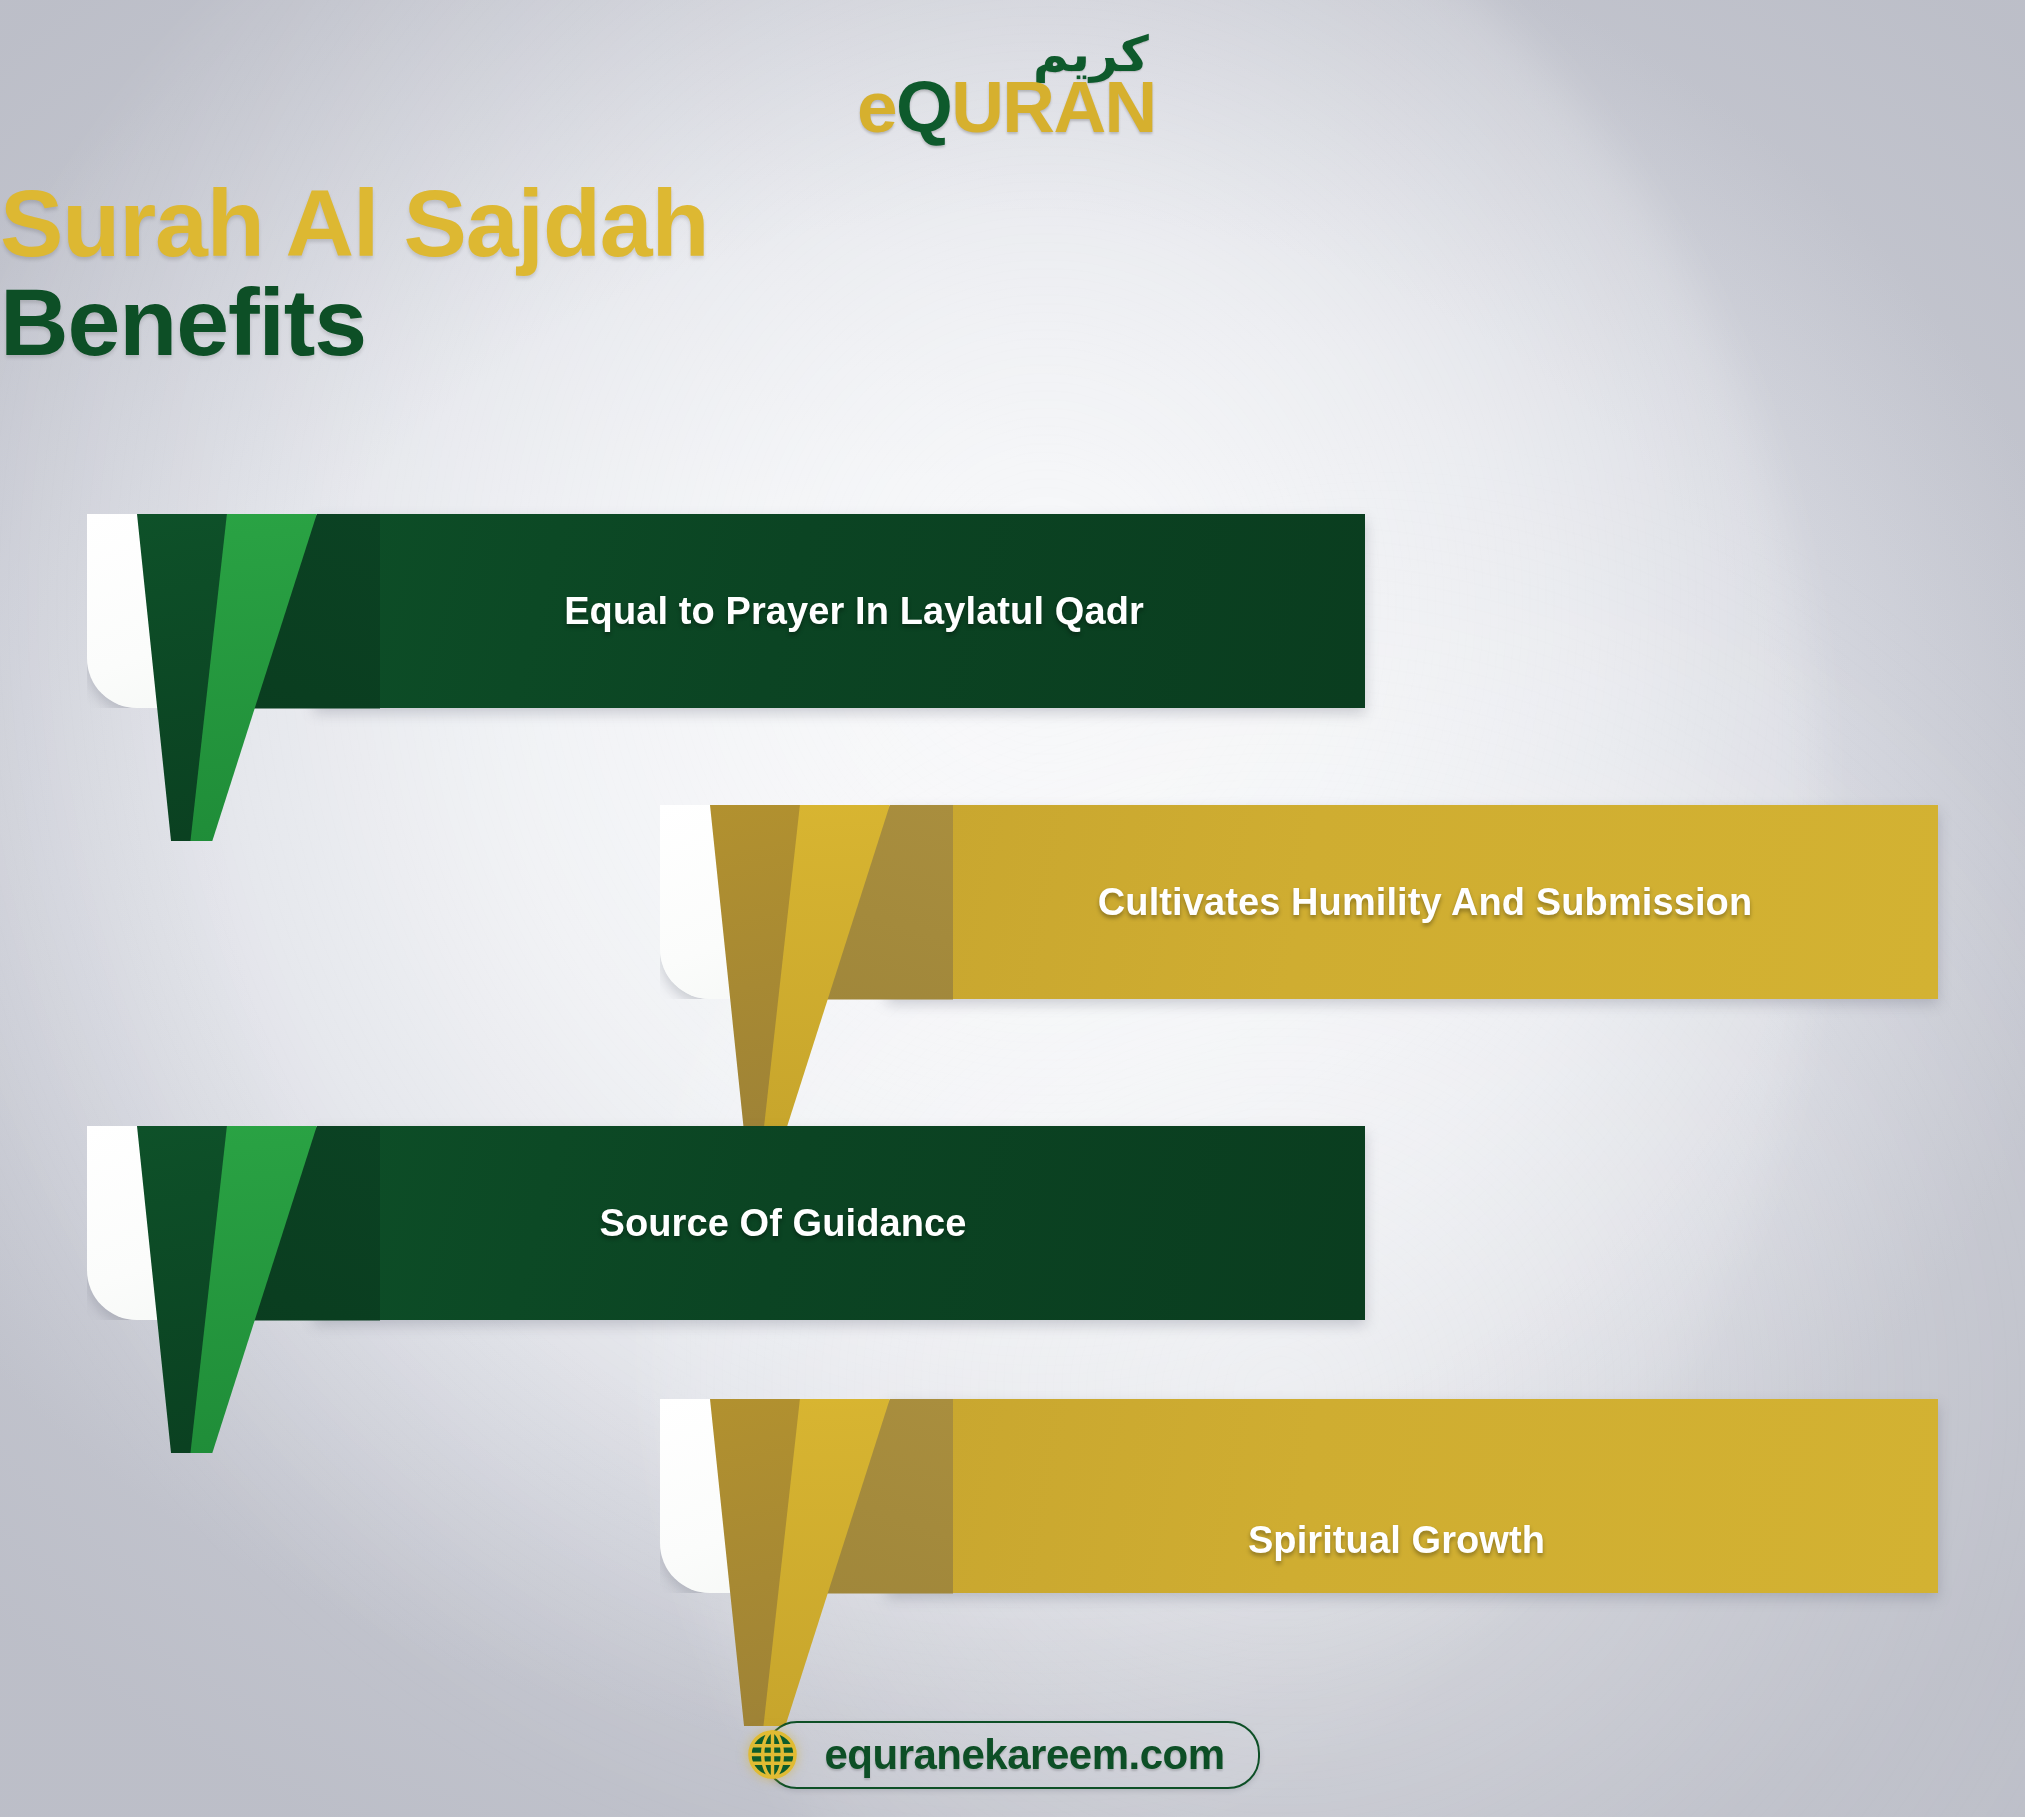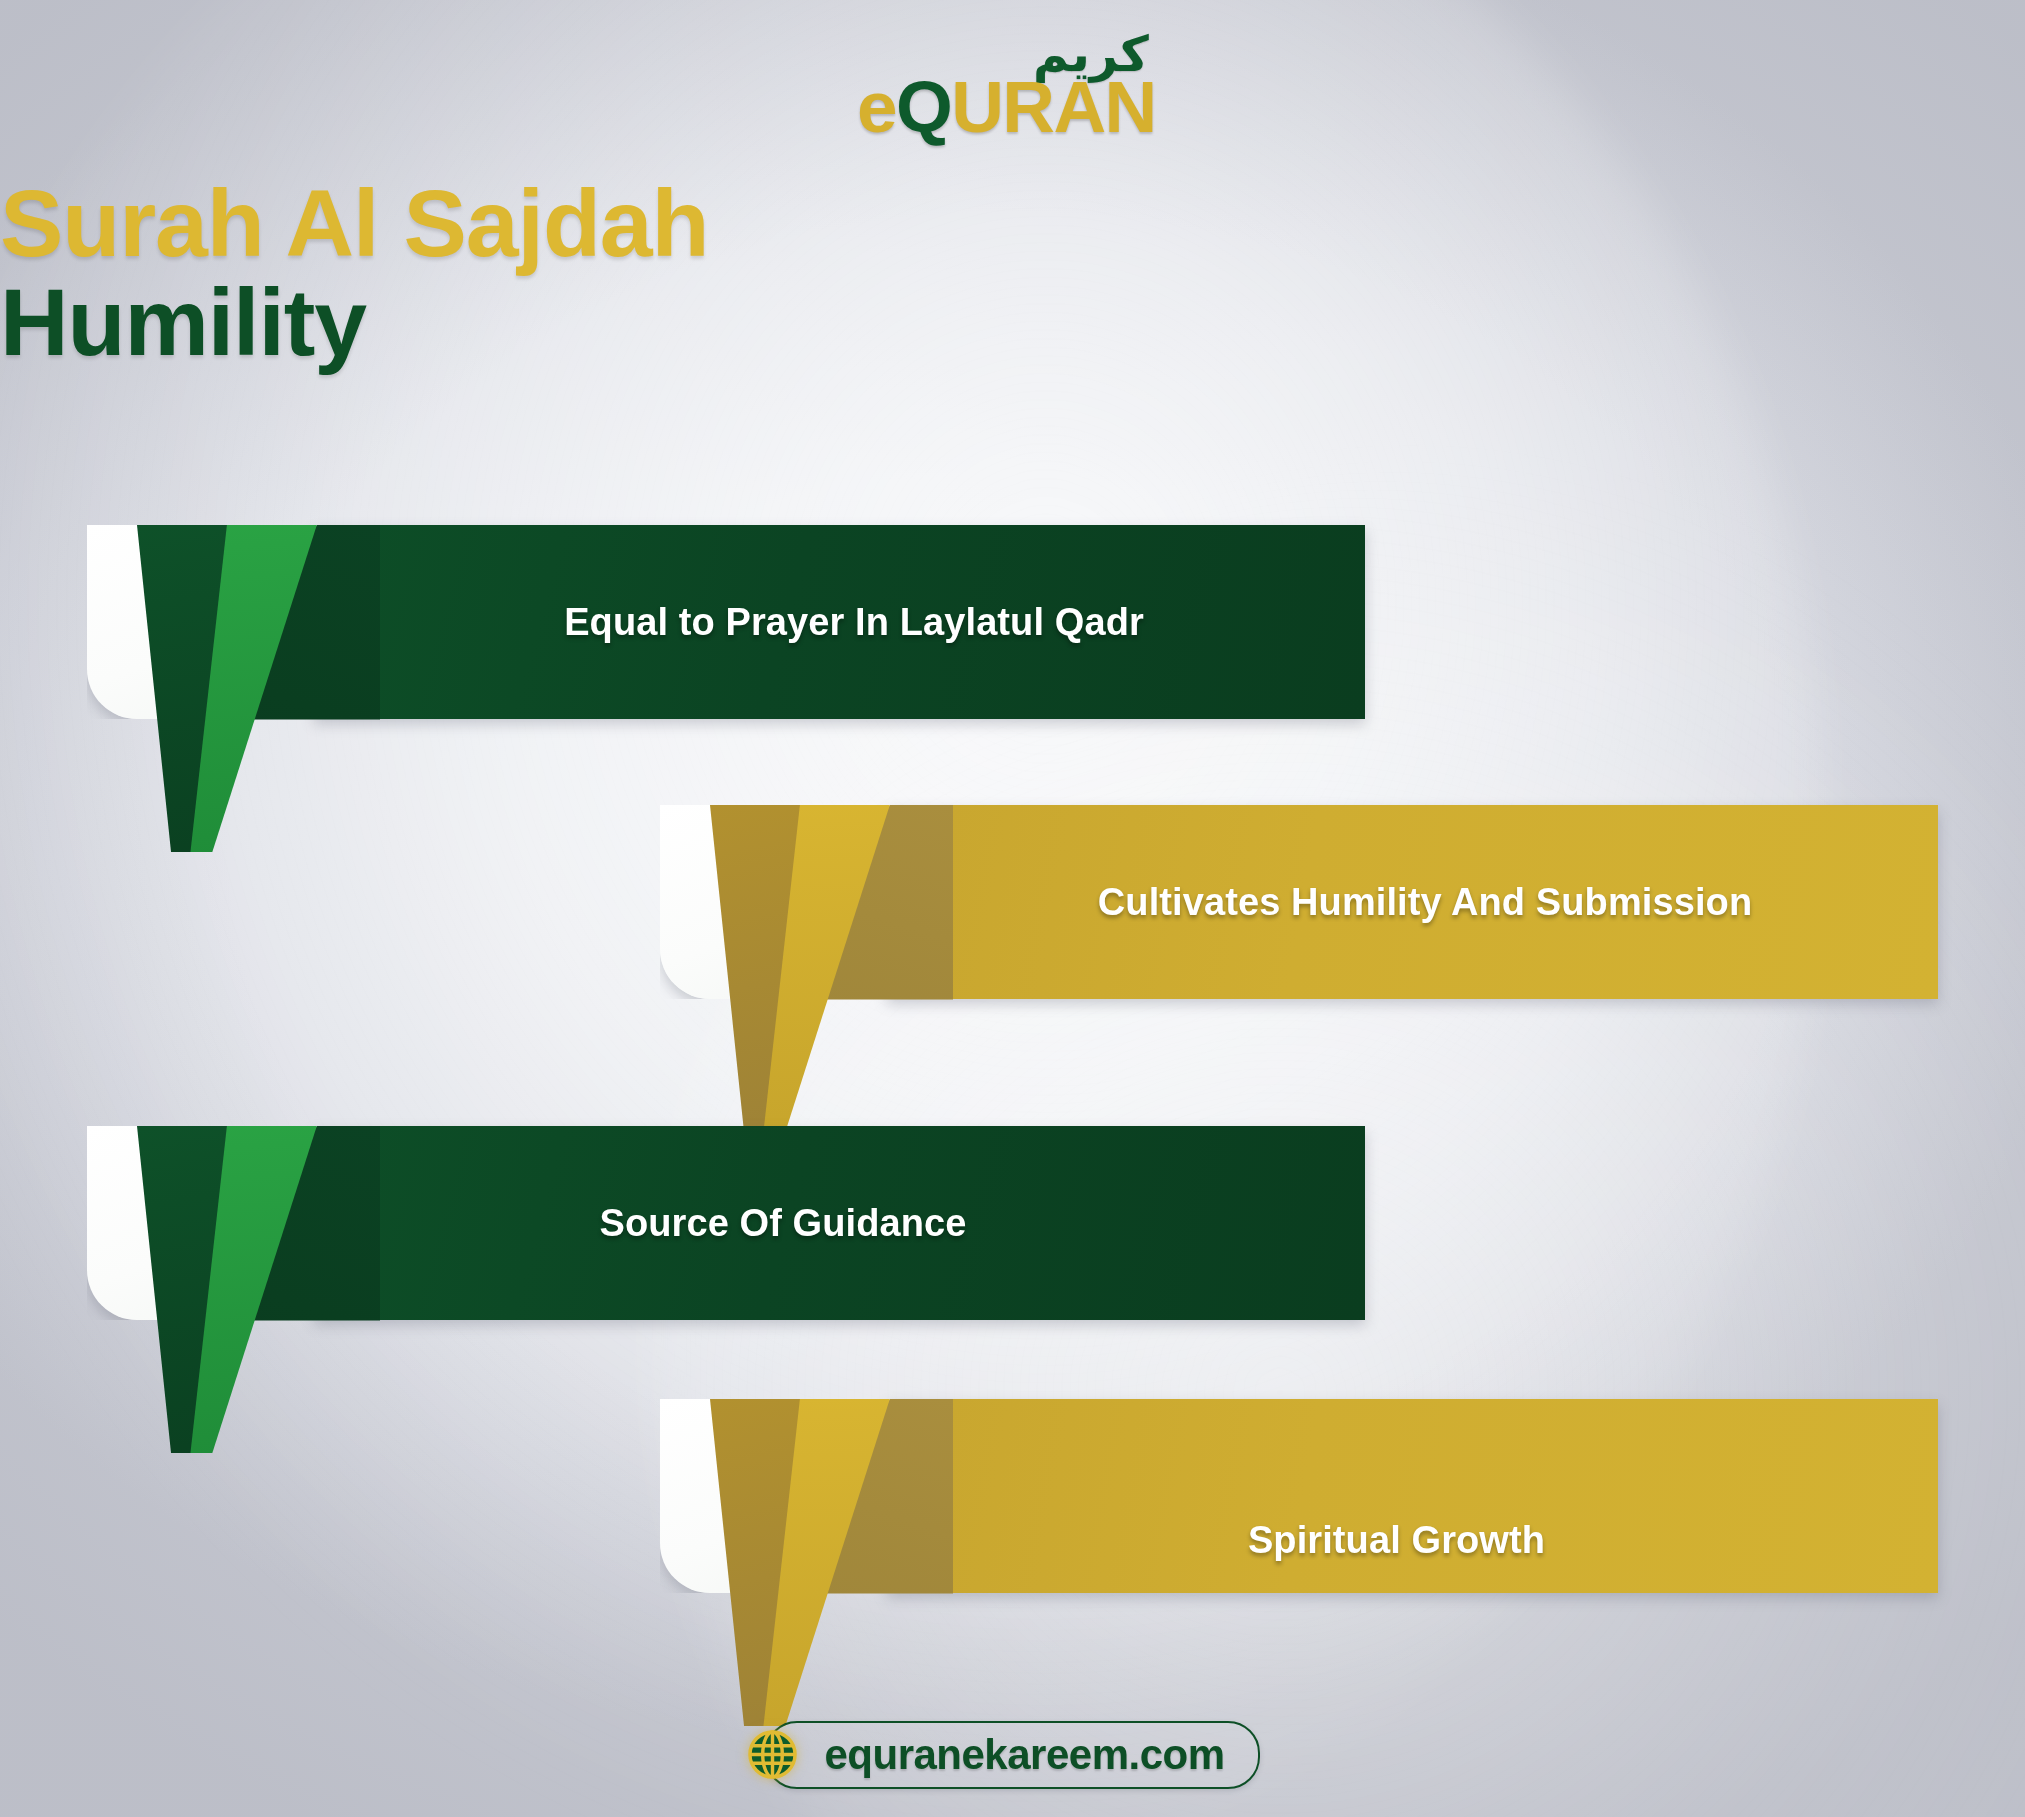--- a/index.html
+++ b/index.html
@@ -159,24 +159,24 @@
   <div class="logo-inner">
     <div class="logo-ar">كريم</div>
     <div class="logo-word">
       <span class="logo-e">e</span><span class="logo-q">Q</span><span class="logo-rest">URAN</span>
     </div>
   </div>
 </div>
 
 <div class="title-wrap">
   <div class="title-1">Surah Al Sajdah</div>
-  <div class="title-2">Humility</div>
-</div>
-
-<div class="banner" style="left:87px;top:525px;width:1508px;">
+  <div class="title-2">Benefits</div>
+</div>
+
+<div class="banner" style="left:87px;top:514px;width:1508px;">
   <div class="body g-body" style="left:227px;width:1051px;"></div>
   <div class="plate">
     <div class="plate-num">1</div>
   </div>
   <div class="fold" style="left:50px;">
     <div class="lwing g-wing"></div>
     <div class="rwing g-rwing"></div>
     <div class="vshape g-v"></div>
   </div>
   <div class="btext" style="left:295px;width:944px;">Equal to Prayer In Laylatul Qadr</div>

